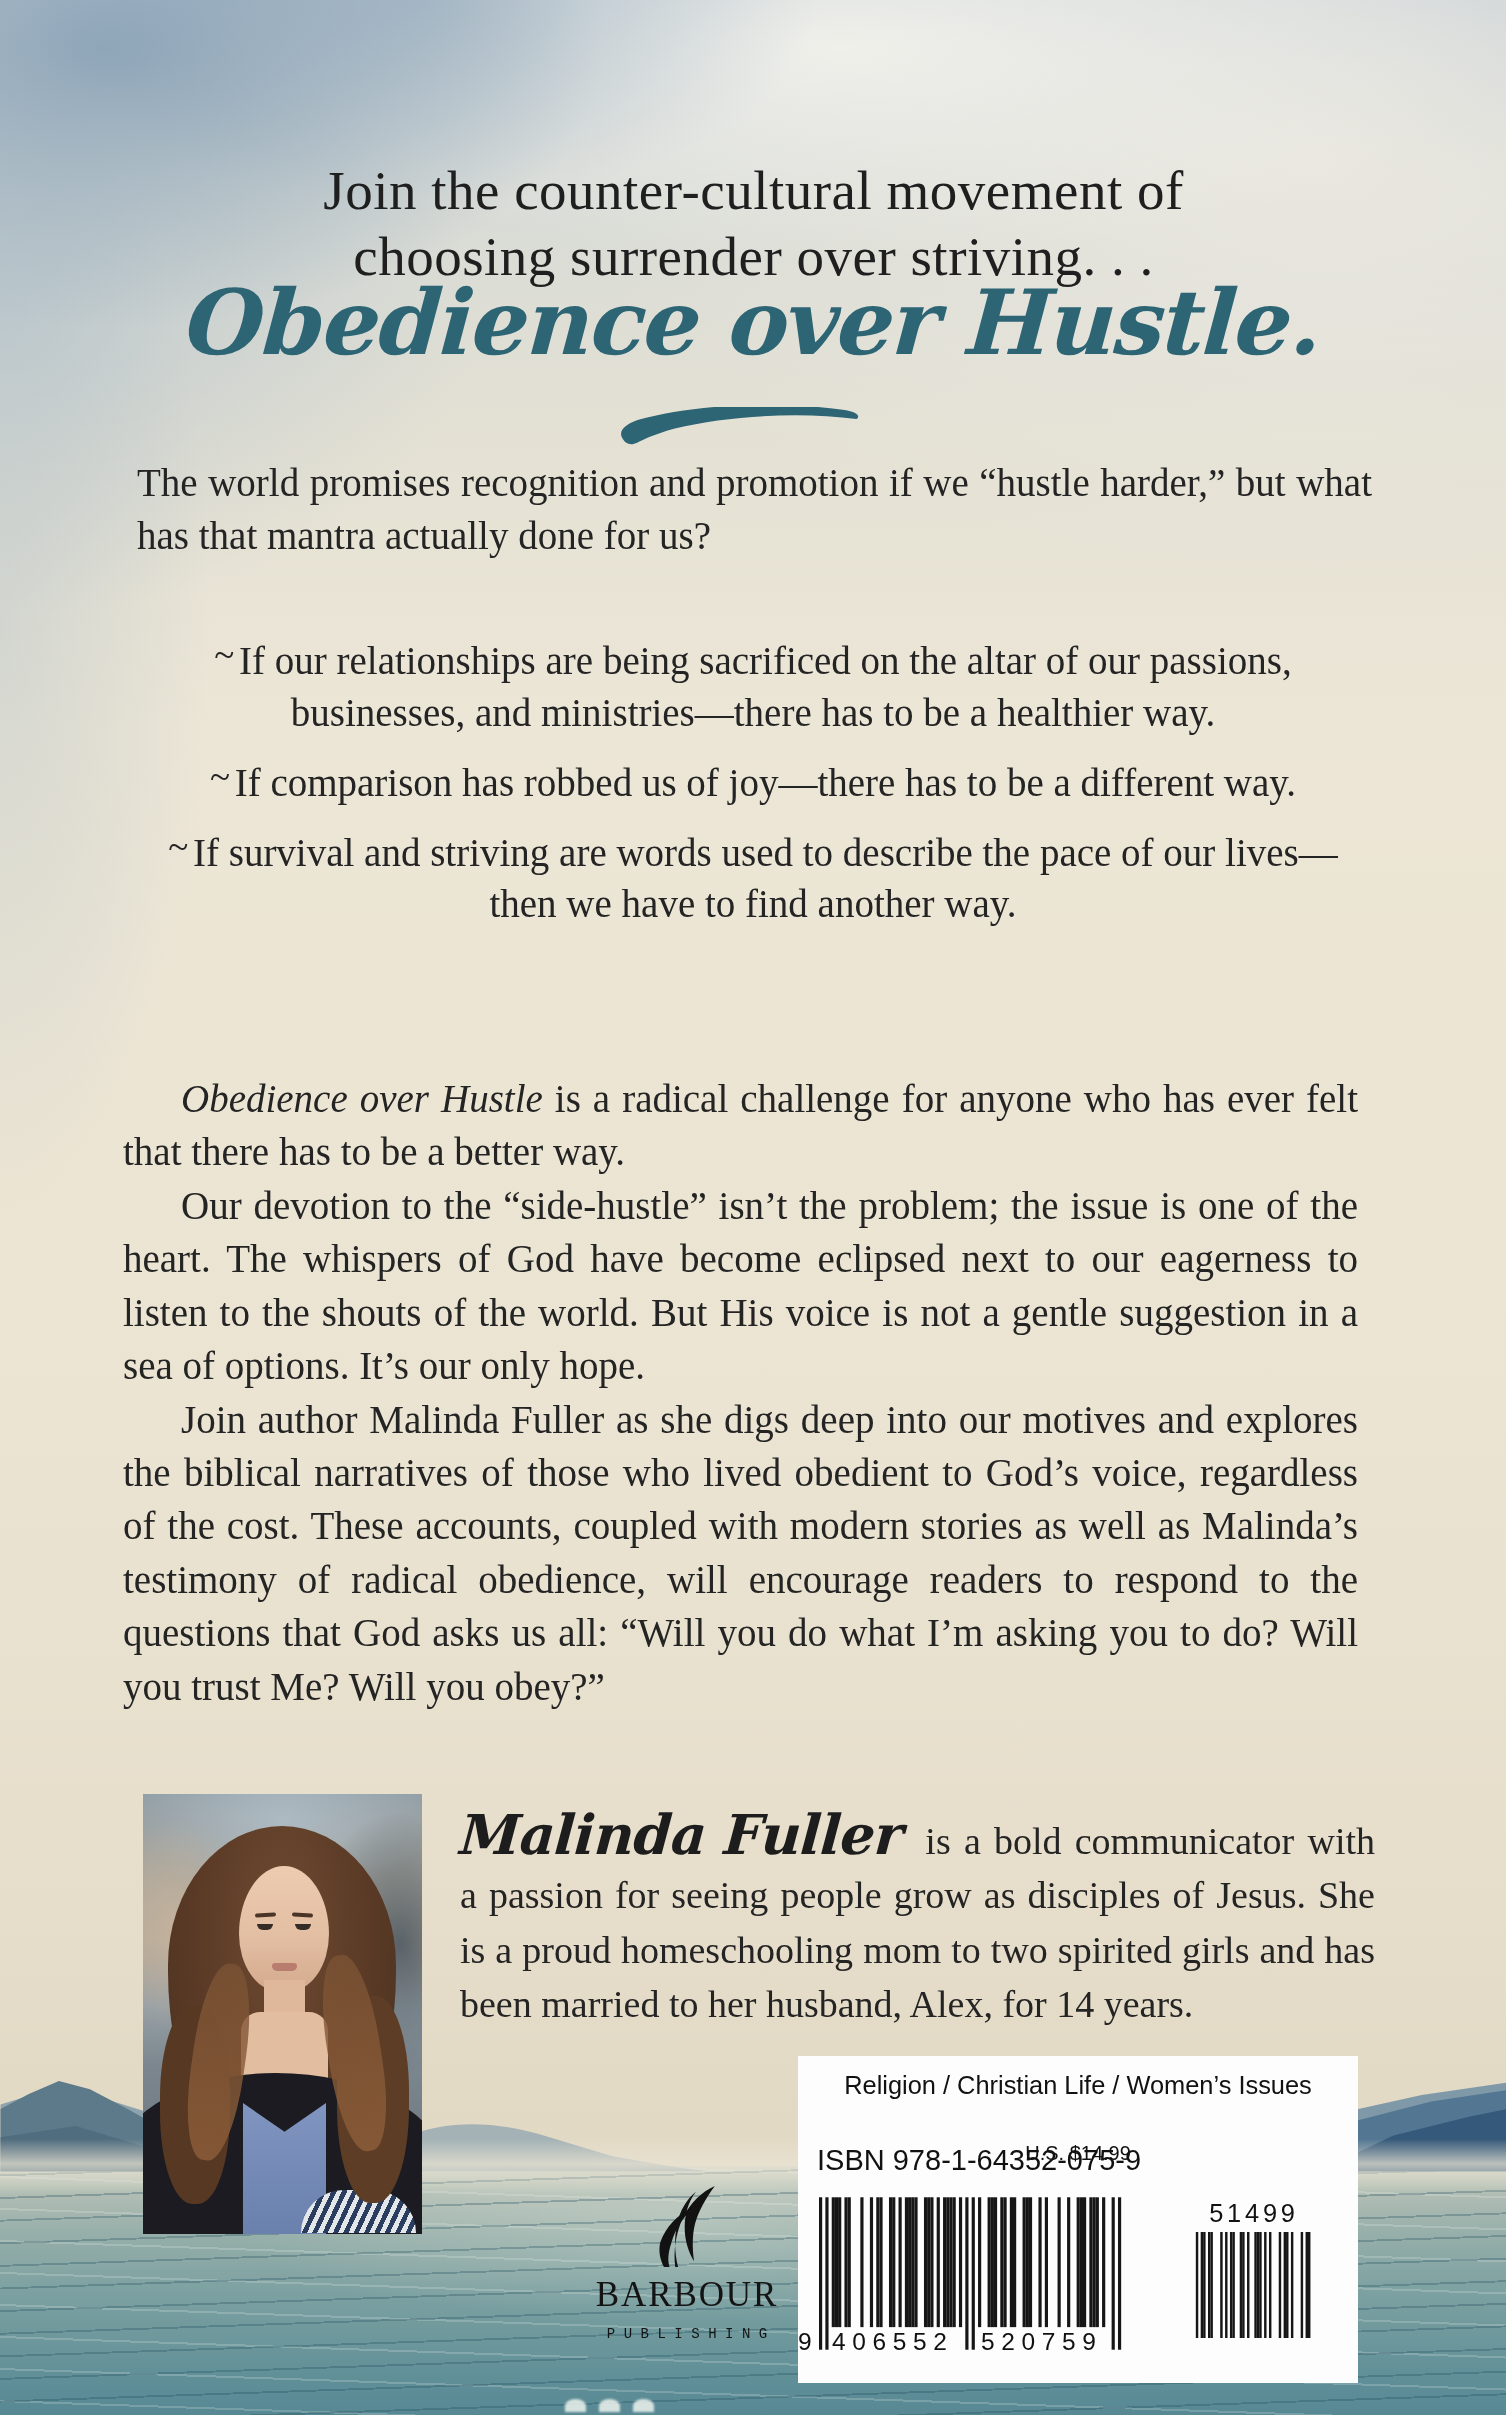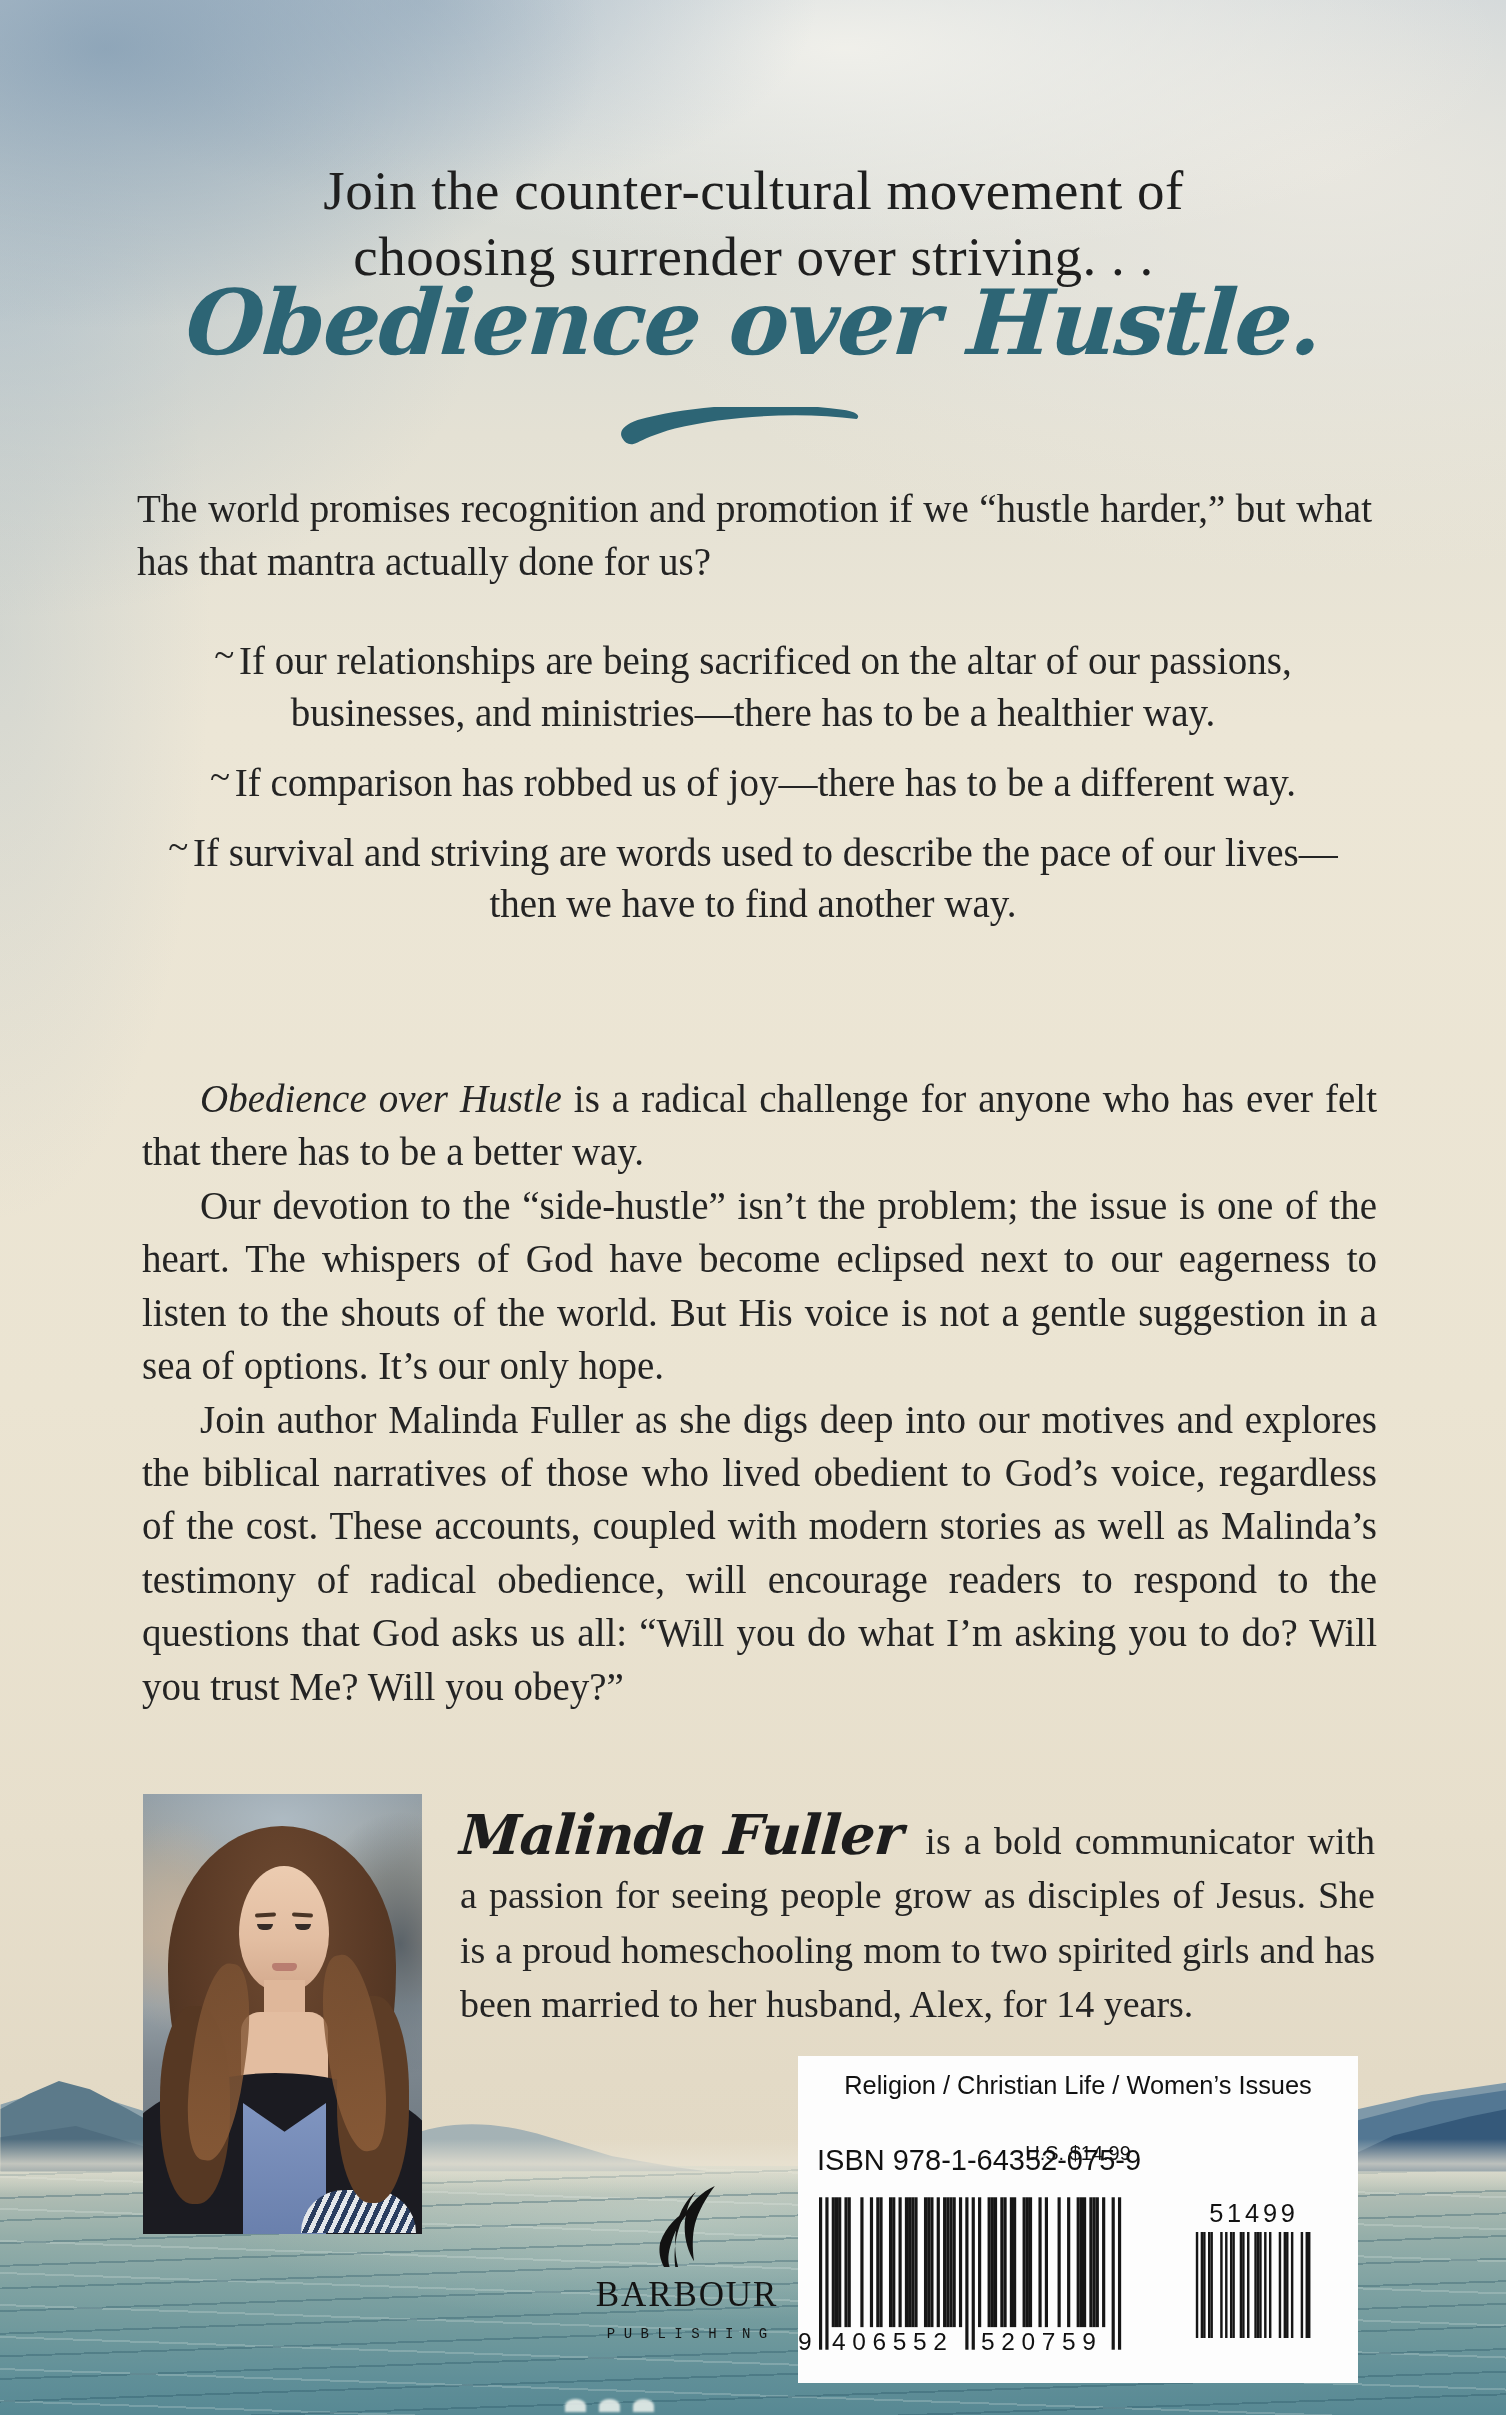--- a/index.html
+++ b/index.html
@@ -33,27 +33,27 @@
   .bottom-marks{position:absolute; left:565px; top:2399px; width:151px; height:16px; filter:blur(0.9px); opacity:.85;}
   .bottom-marks i{display:inline-block; width:21px; height:13px; margin-right:13px; background:#eef3ee; border-radius:50% 50% 0 0;}
   
   .headline{position:absolute; left:0; top:158px; width:1507px; text-align:center;
     font-size:55px; line-height:1.2; letter-spacing:0.5px; color:#1f1f1f;}
   .script-title{position:absolute; left:0; top:269px; width:1507px; text-align:center;
     font-family:"DejaVu Serif", serif; font-style:italic; font-weight:bold;
     font-size:90px; letter-spacing:-1.9px; color:#2d6575; transform:skewX(-4deg);}
   .swash{position:absolute; left:614px; top:407px;}
   
-  .intro{position:absolute; left:137px; top:482px; width:1235px;
+  .intro{position:absolute; left:137px; top:456px; width:1235px;
     font-size:39px; line-height:1.37; text-align:justify; color:#242424;}
   .bullets{position:absolute; left:127px; top:635px; width:1252px; font-size:39px; line-height:1.33; color:#242424;}
   .bullet{margin-bottom:18px;}
   .b-line{text-align:center;}
   .tilde{display:inline-block; margin-right:4.7px; transform:translateY(-6.6px); font-size:.95em;}
-  .paras{position:absolute; left:142px; top:1072px; width:1235px;
+  .paras{position:absolute; left:123px; top:1072px; width:1235px;
     font-size:39px; line-height:1.37; text-align:justify; color:#242424;}
   .paras p{margin:0; text-indent:58px;}
   .italic{font-style:italic;}
   
   .photo{position:absolute; left:143px; top:1794px; width:279px; height:440px; overflow:hidden;
     background:
       radial-gradient(ellipse 113px 151px at 12% 30%, rgba(196,178,157,.9), transparent 70%),
       radial-gradient(ellipse 132px 188px at 92% 34%, rgba(74,86,96,.85), transparent 70%),
       radial-gradient(ellipse 188px 113px at 50% 6%, rgba(176,189,198,.9), transparent 75%),
       linear-gradient(180deg,#94a0a8 0%,#a8a69c 20%,#b4a898 33%,#96a0a6 48%,#7c868e 62%,#626d75 100%);}

